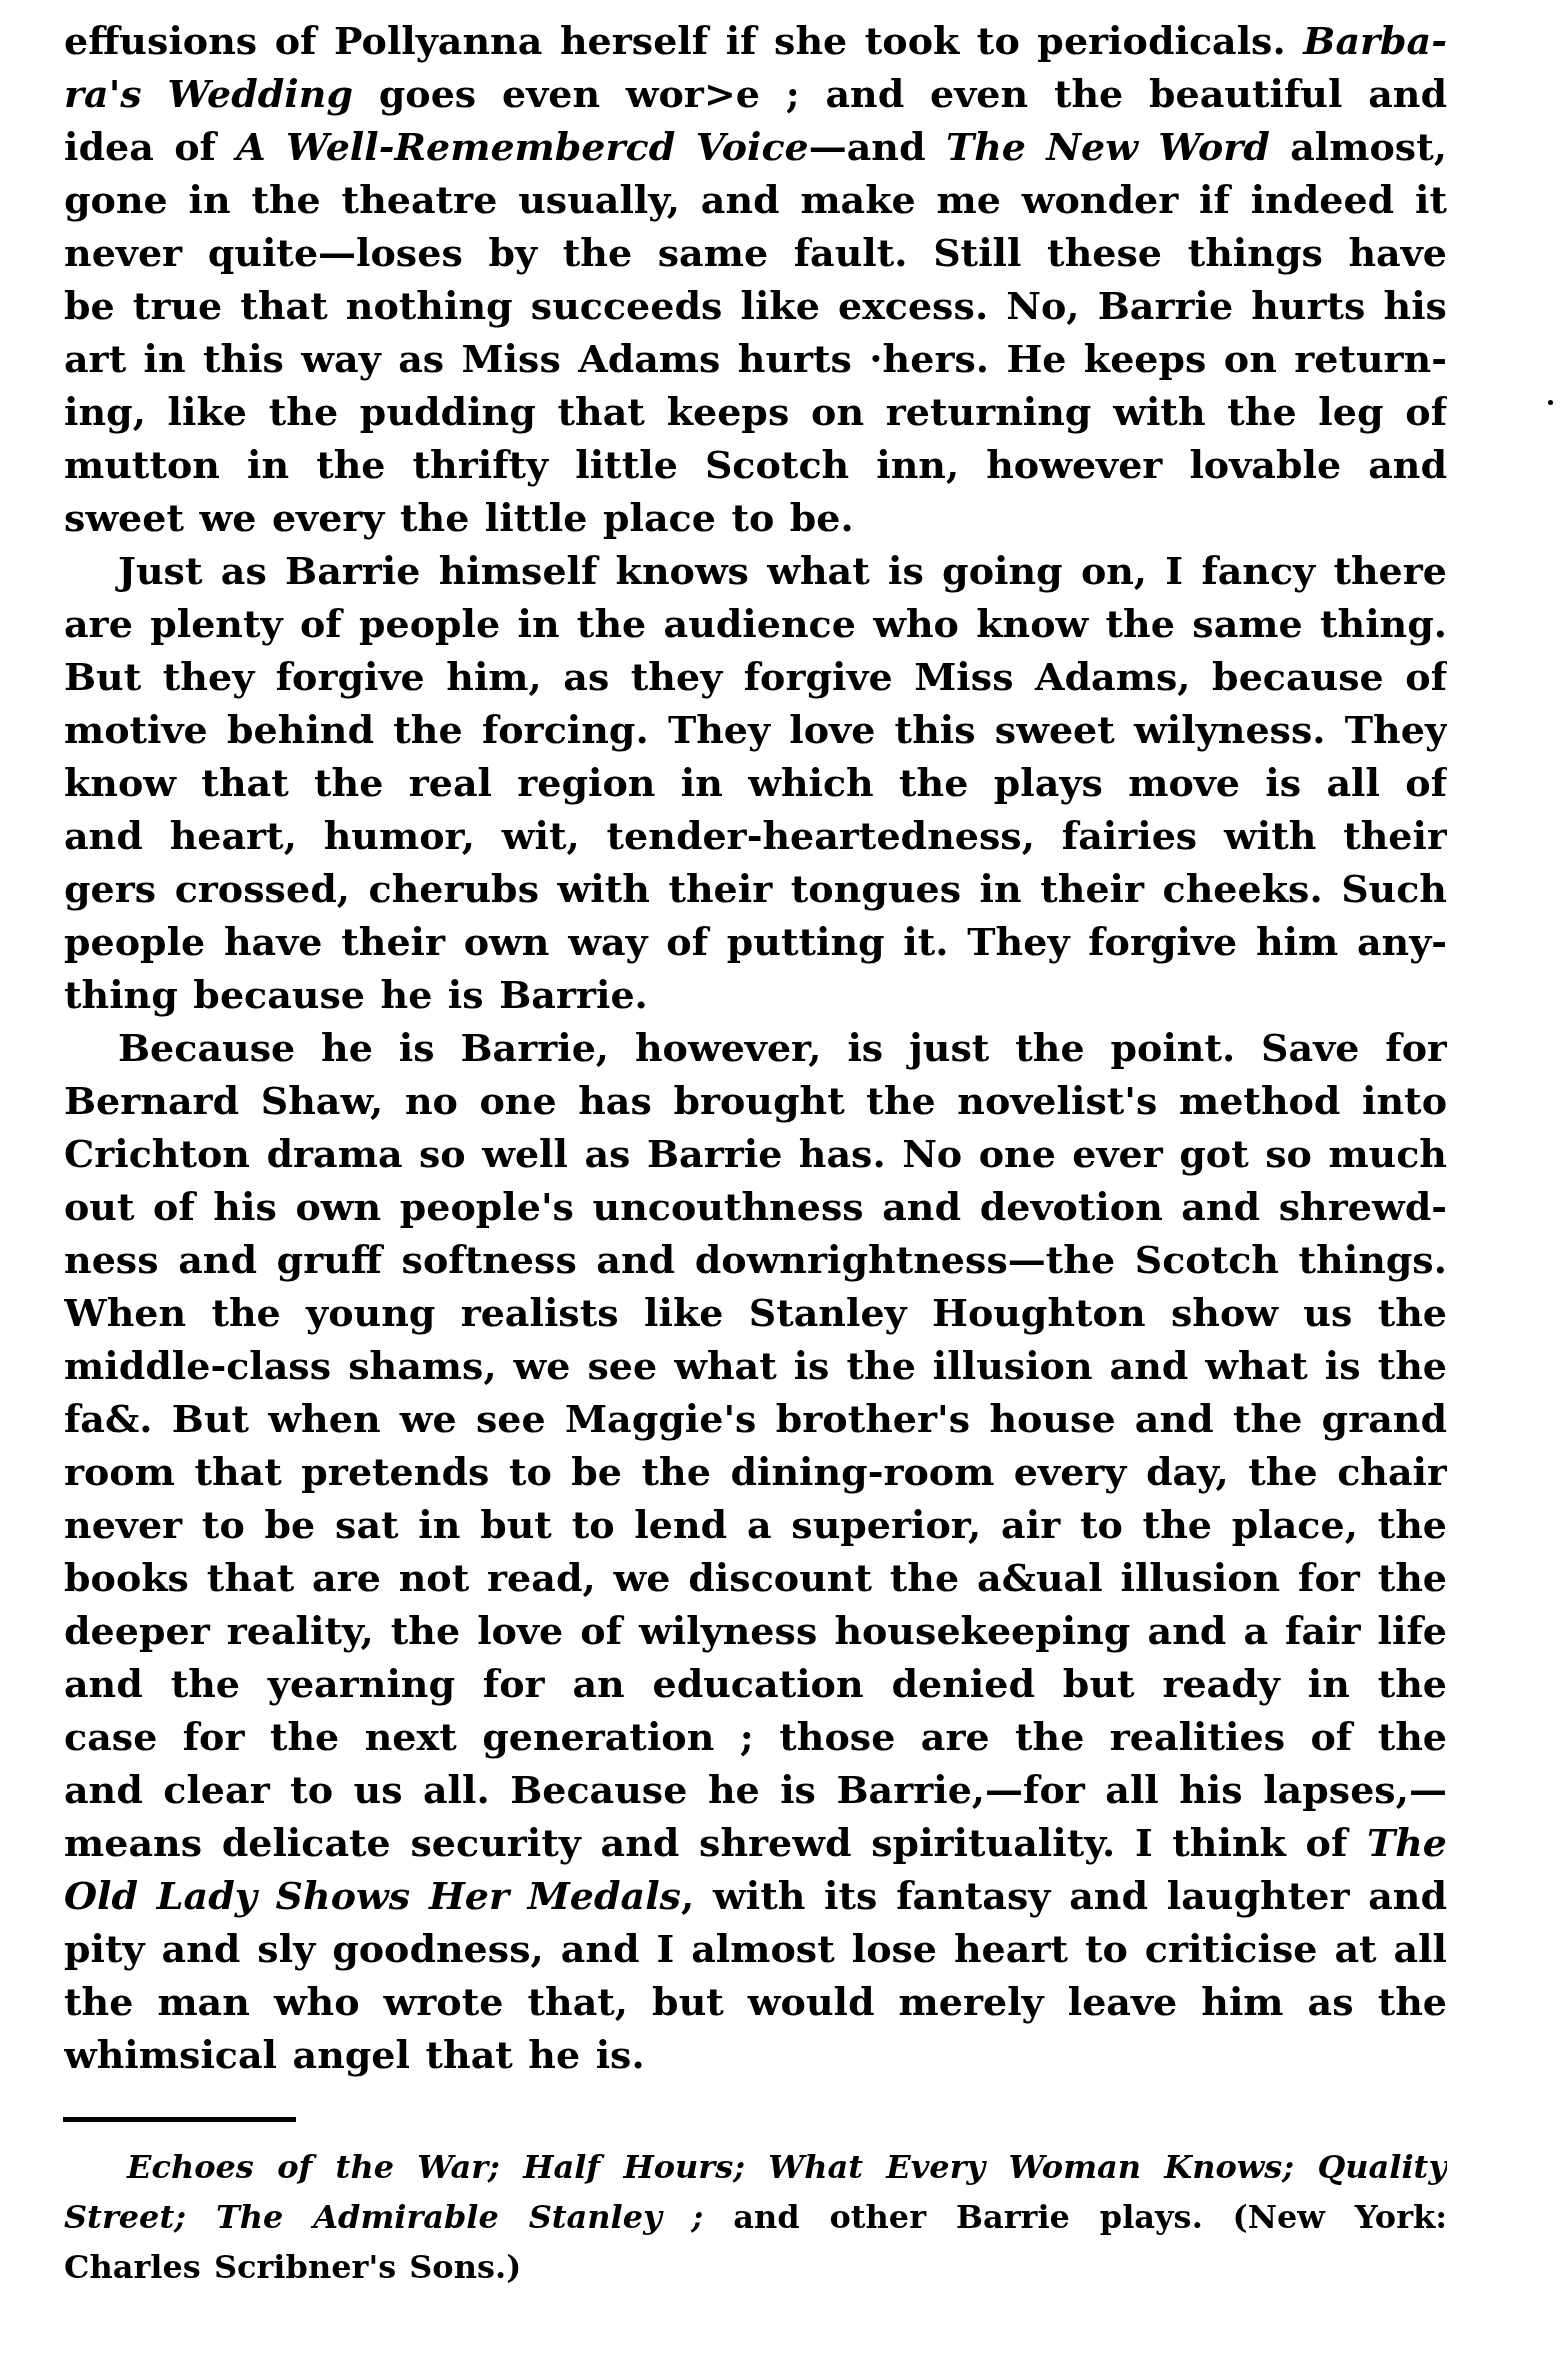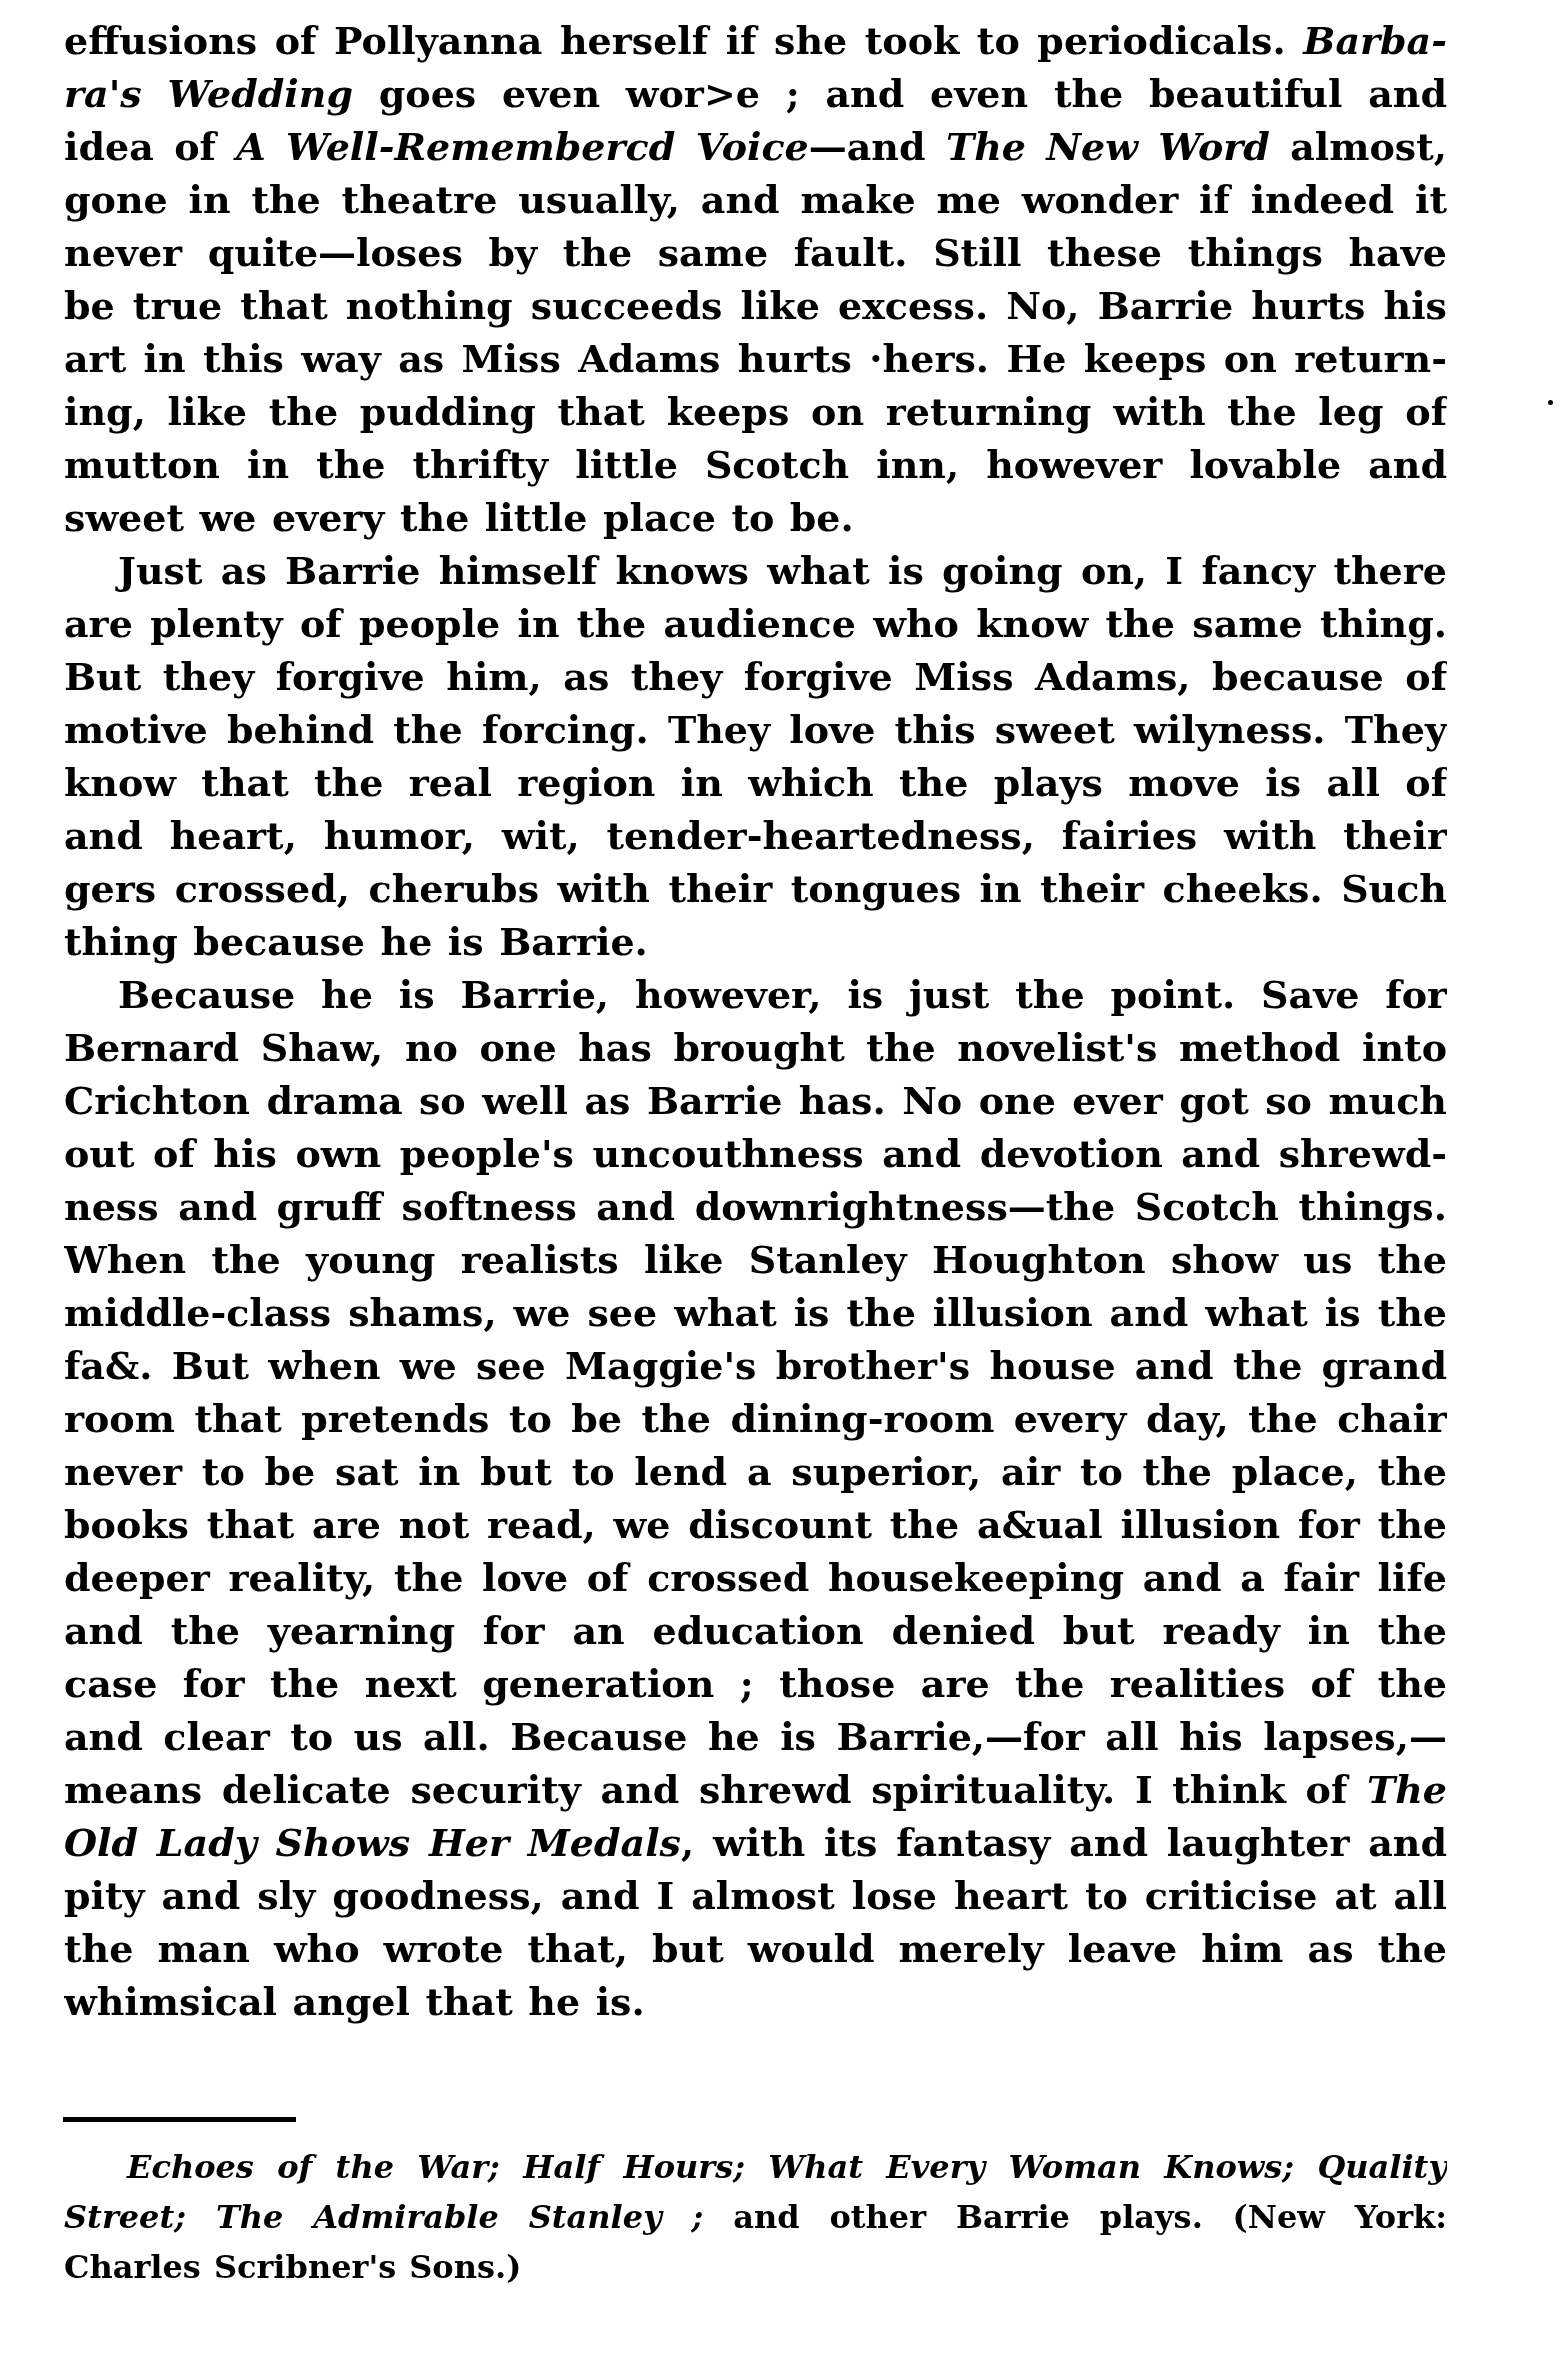--- a/index.html
+++ b/index.html
@@ -100,33 +100,34 @@
       <div class="line"><span>ing, like the pudding that keeps on returning with the leg of</span></div>
       <div class="line"><span>mutton in the thrifty little Scotch inn, however lovable and</span></div>
       <div class="line no-just"><span>sweet we every the little place to be.</span></div>
       <div class="line ind"><span>Just as Barrie himself knows what is going on, I fancy there</span></div>
       <div class="line"><span>are plenty of people in the audience who know the same thing.</span></div>
       <div class="line"><span>But they forgive him, as they forgive Miss Adams, because of the</span></div>
       <div class="line"><span>motive behind the forcing. They love this sweet wilyness. They</span></div>
       <div class="line"><span>know that the real region in which the plays move is all of whimsy</span></div>
       <div class="line"><span>and heart, humor, wit, tender-heartedness, fairies with their fin-</span></div>
       <div class="line"><span>gers crossed, cherubs with their tongues in their cheeks. Such</span></div>
+      <div class="line"><span>people have their own way of putting it. They forgive him any-</span></div>
       <div class="line no-just"><span>thing because he is Barrie.</span></div>
       <div class="line ind"><span>Because he is Barrie, however, is just the point. Save for</span></div>
       <div class="line"><span>Bernard Shaw, no one has brought the novelist's method into</span></div>
       <div class="line"><span>Crichton drama so well as Barrie has. No one ever got so much</span></div>
       <div class="line"><span>out of his own people's uncouthness and devotion and shrewd-</span></div>
       <div class="line"><span>ness and gruff softness and downrightness—the Scotch things.</span></div>
       <div class="line"><span>When the young realists like Stanley Houghton show us the</span></div>
       <div class="line"><span>middle-class shams, we see what is the illusion and what is the</span></div>
       <div class="line"><span>fa&amp;. But when we see Maggie's brother's house and the grand</span></div>
       <div class="line"><span>room that pretends to be the dining-room every day, the chair</span></div>
       <div class="line"><span>never to be sat in but to lend a superior, air to the place, the</span></div>
       <div class="line"><span>books that are not read, we discount the a&amp;ual illusion for the</span></div>
-      <div class="line"><span>deeper reality, the love of crossed housekeeping and a fair life</span></div>
+      <div class="line"><span>deeper reality, the love of wilyness housekeeping and a fair life</span></div>
       <div class="line"><span>and the yearning for an education denied but ready in the book-</span></div>
       <div class="line"><span>case for the next generation ; those are the realities of the heart,</span></div>
       <div class="line"><span>and clear to us all. Because he is Barrie,—for all his lapses,—</span></div>
       <div class="line"><span>means delicate security and shrewd spirituality. I think of </span><span class="em">The</span></div>
       <div class="line"><span class="em">Old Lady Shows Her Medals</span><span>, with its fantasy and laughter and</span></div>
       <div class="line"><span>pity and sly goodness, and I almost lose heart to criticise at all</span></div>
       <div class="line"><span>the man who wrote that, but would merely leave him as the</span></div>
       <div class="line no-just"><span>whimsical angel that he is.</span></div>
     </div>
   <div class="footnote-rule"></div>

